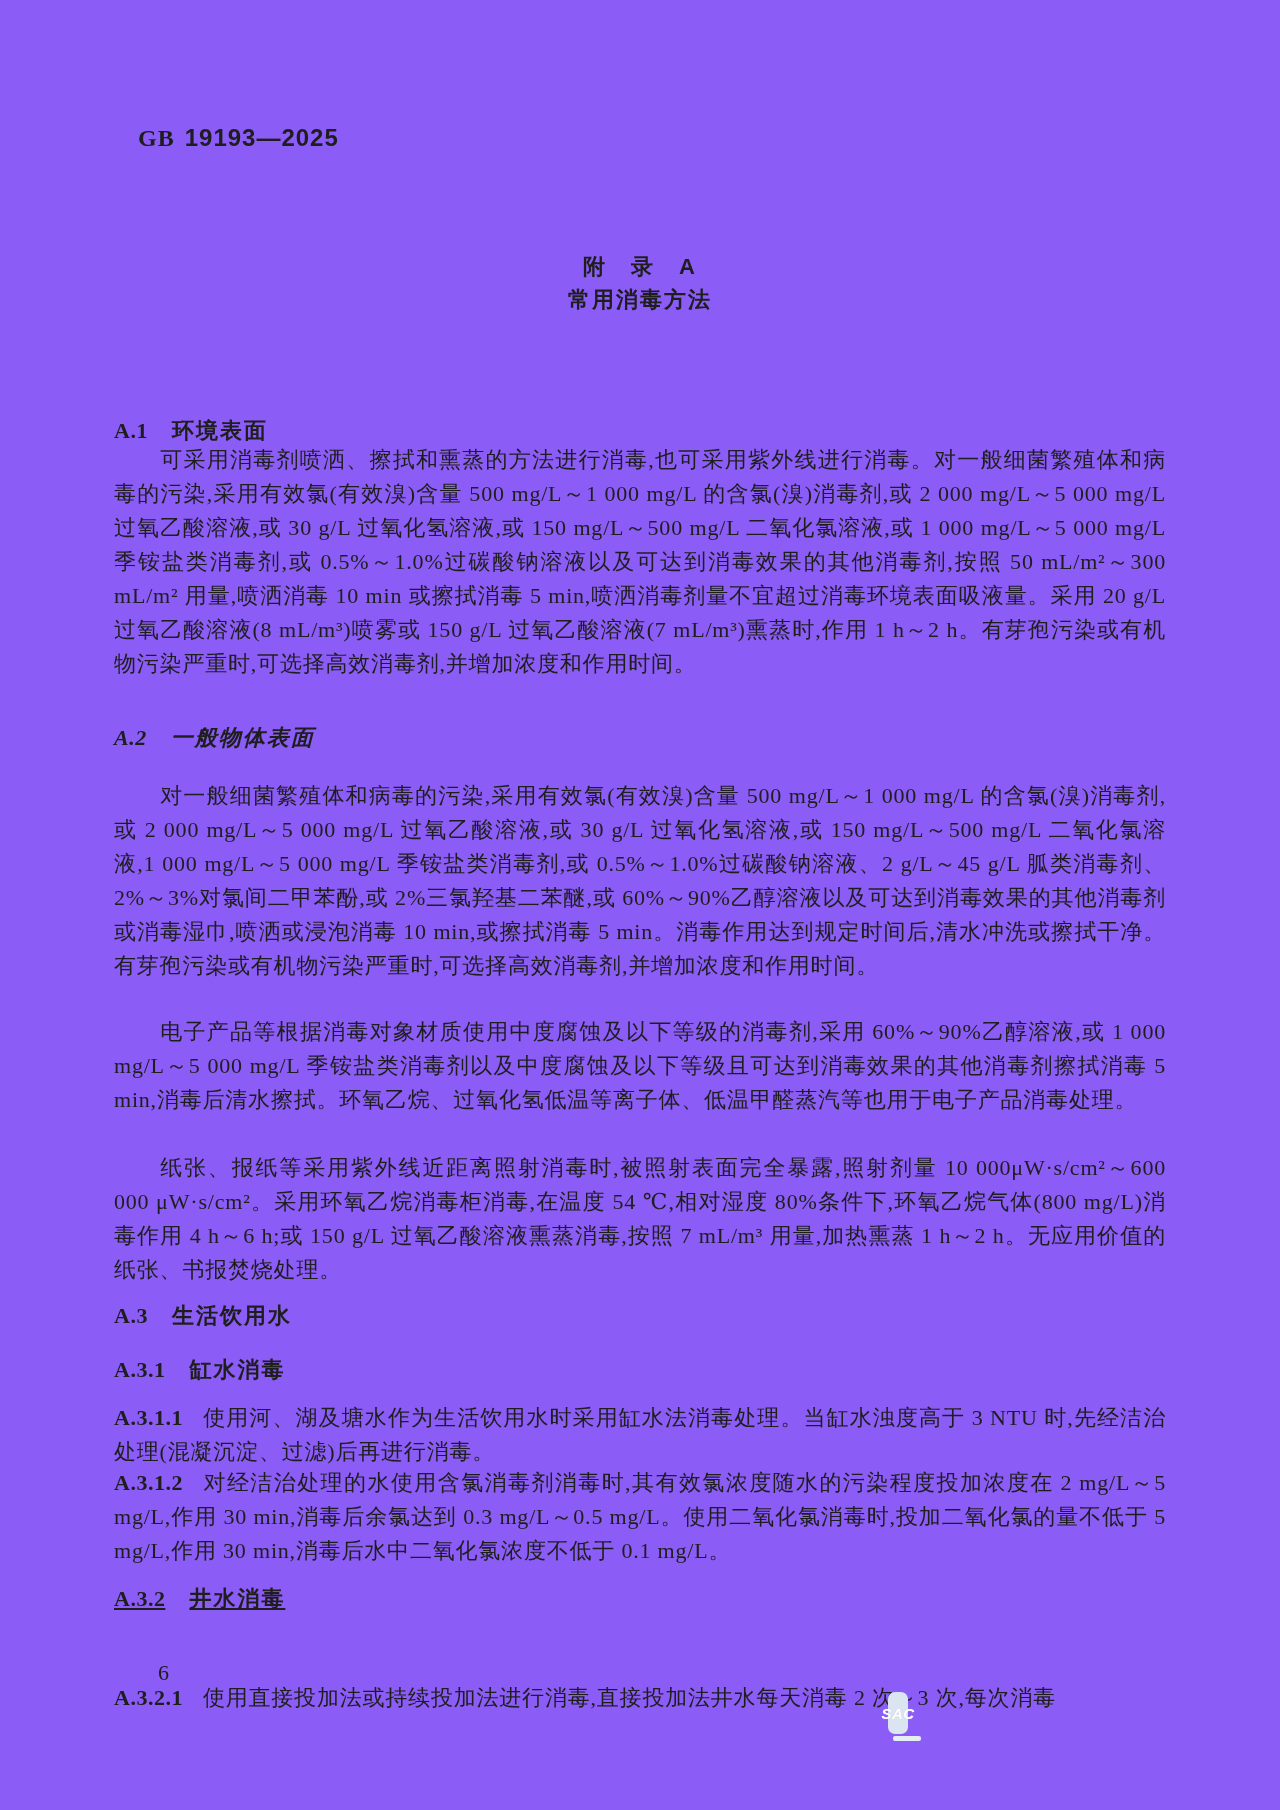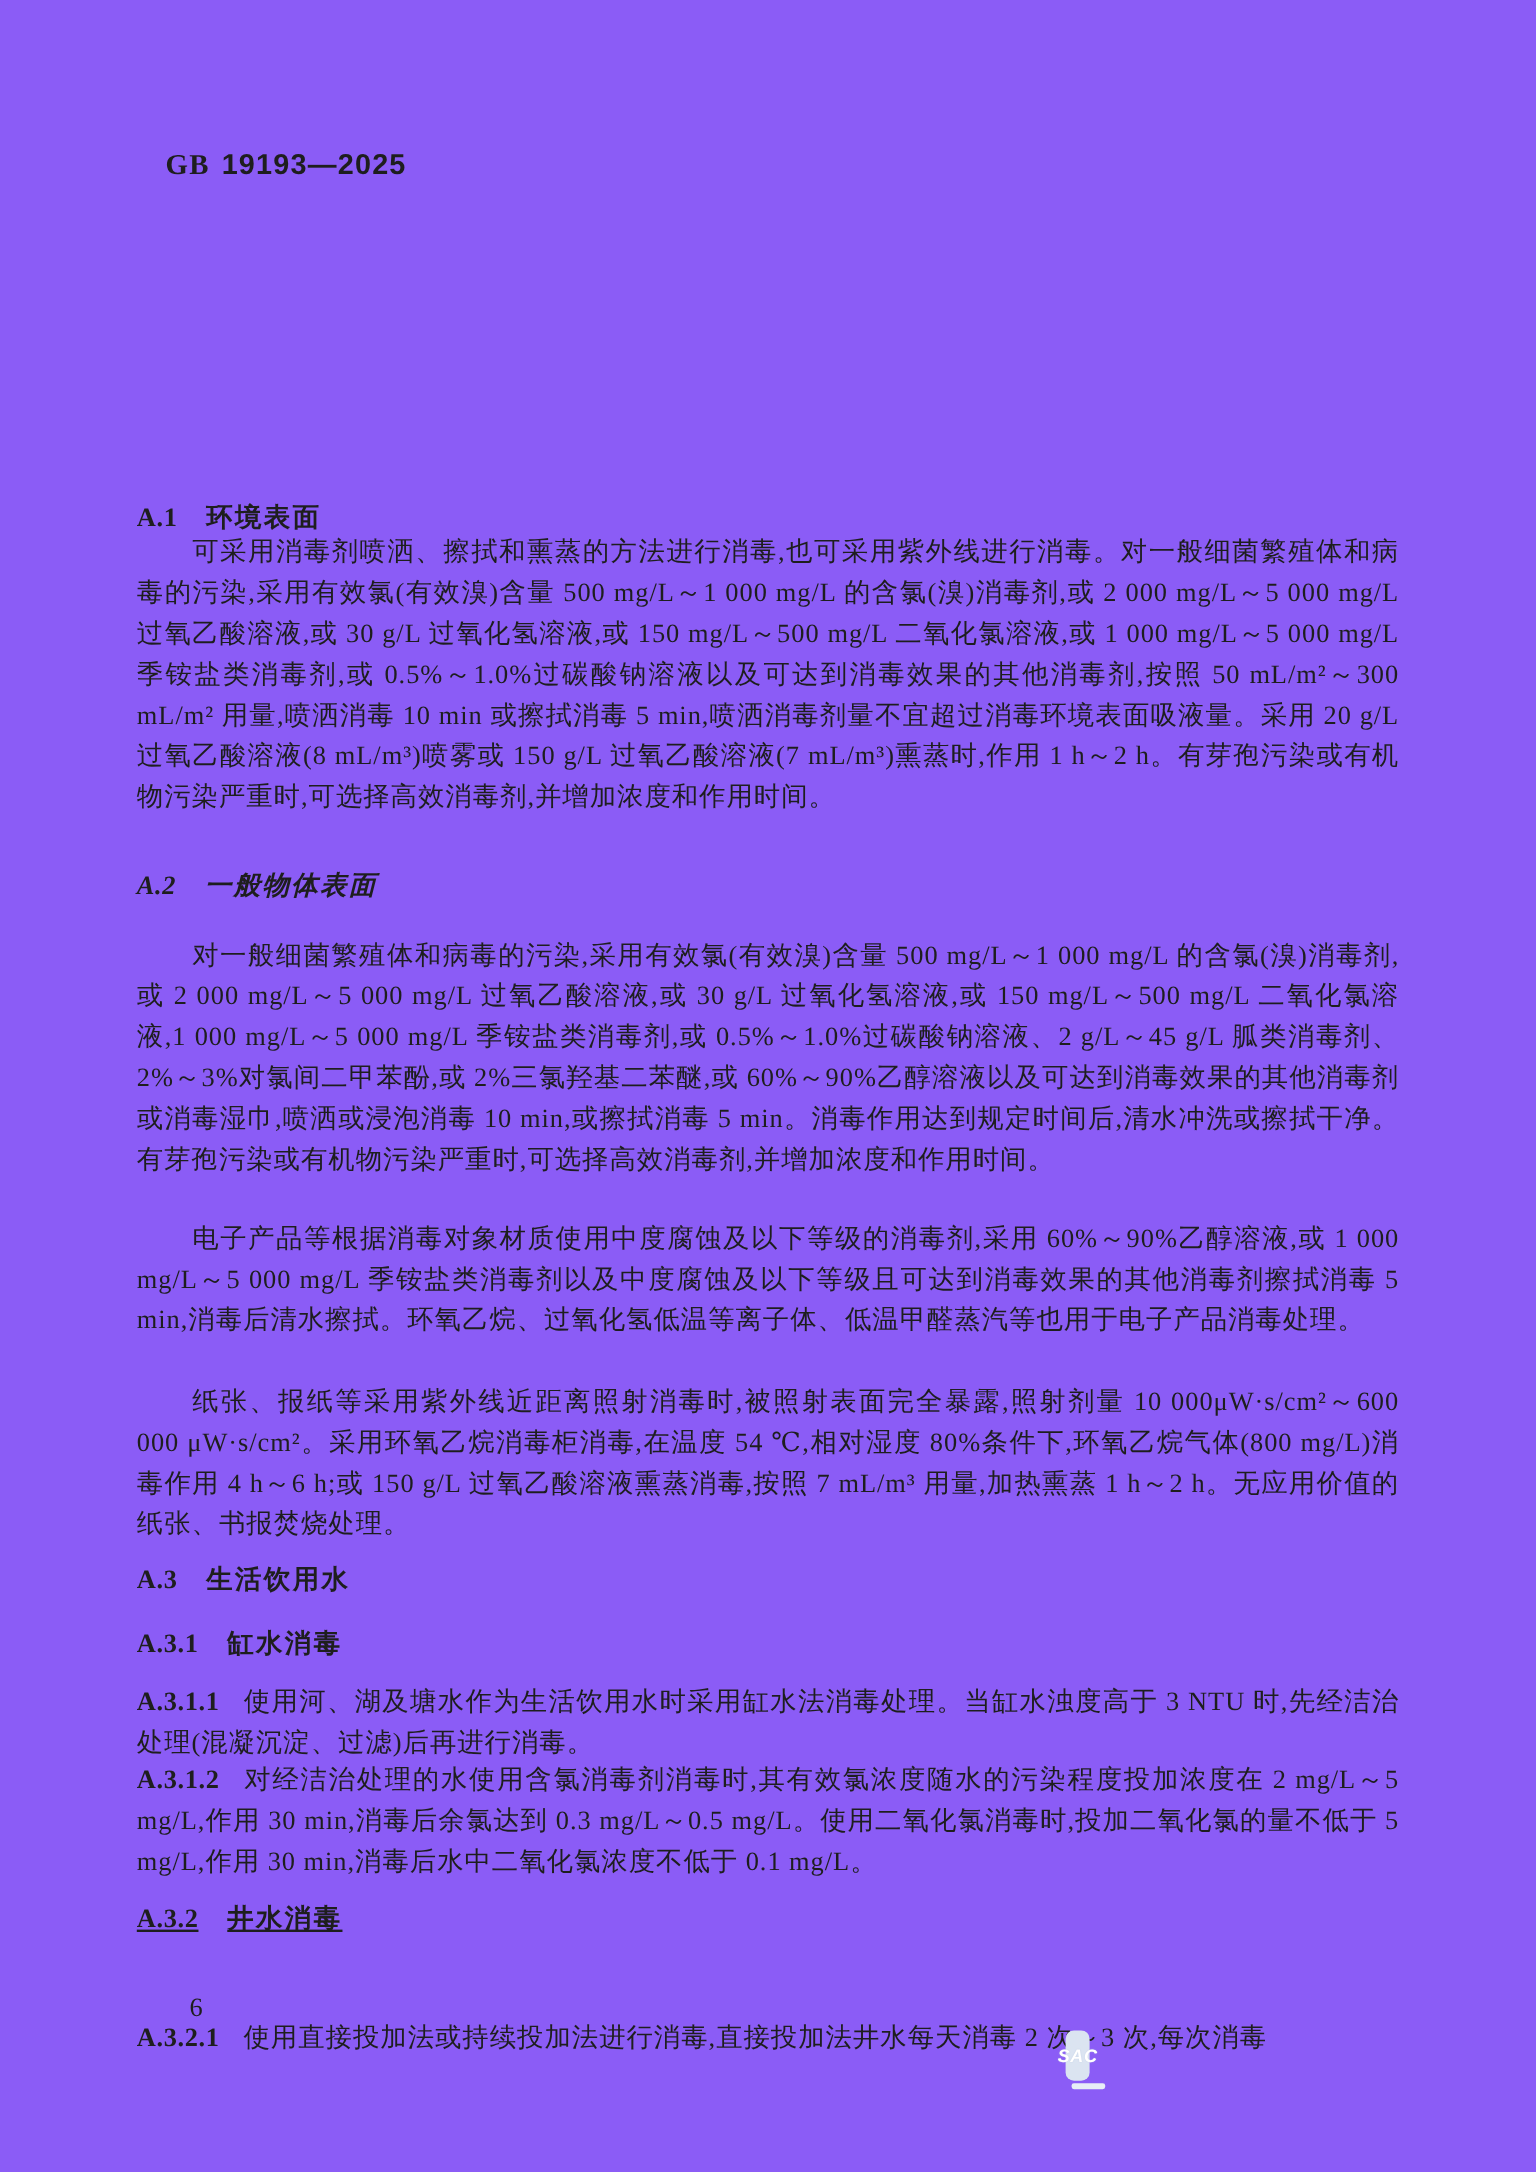--- a/index.html
+++ b/index.html
@@ -133,20 +133,22 @@
 
 <div class="page">
 
   <div class="doc-header">
     <span class="gb-prefix">GB</span><span class="gb-number">19193—2025</span>
   </div>
 
   <div class="content-col">
 
     <div class="title-block">
+      <div>附　录　A</div>
+      <div>常用消毒方法</div>
     </div>
 
     <div class="sec-h h-a1">
       <span class="sec-label">A.1</span><span class="sec-title">环境表面</span>
     </div>
     <p class="para indent p-a1">可采用消毒剂喷洒、擦拭和熏蒸的方法进行消毒,也可采用紫外线进行消毒。对一般细菌繁殖体和病毒的污染,采用有效氯(有效溴)含量 500 mg/L～1 000 mg/L 的含氯(溴)消毒剂,或 2 000 mg/L～5 000 mg/L 过氧乙酸溶液,或 30 g/L 过氧化氢溶液,或 150 mg/L～500 mg/L 二氧化氯溶液,或 1 000 mg/L～5 000 mg/L 季铵盐类消毒剂,或 0.5%～1.0%过碳酸钠溶液以及可达到消毒效果的其他消毒剂,按照 50 mL/m²～300 mL/m² 用量,喷洒消毒 10 min 或擦拭消毒 5 min,喷洒消毒剂量不宜超过消毒环境表面吸液量。采用 20 g/L 过氧乙酸溶液(8 mL/m³)喷雾或 150 g/L 过氧乙酸溶液(7 mL/m³)熏蒸时,作用 1 h～2 h。有芽孢污染或有机物污染严重时,可选择高效消毒剂,并增加浓度和作用时间。</p>
 
     <div class="sec-h h-a2">
       <span class="sec-label">A.2</span><span class="sec-title">一般物体表面</span>
     </div>

